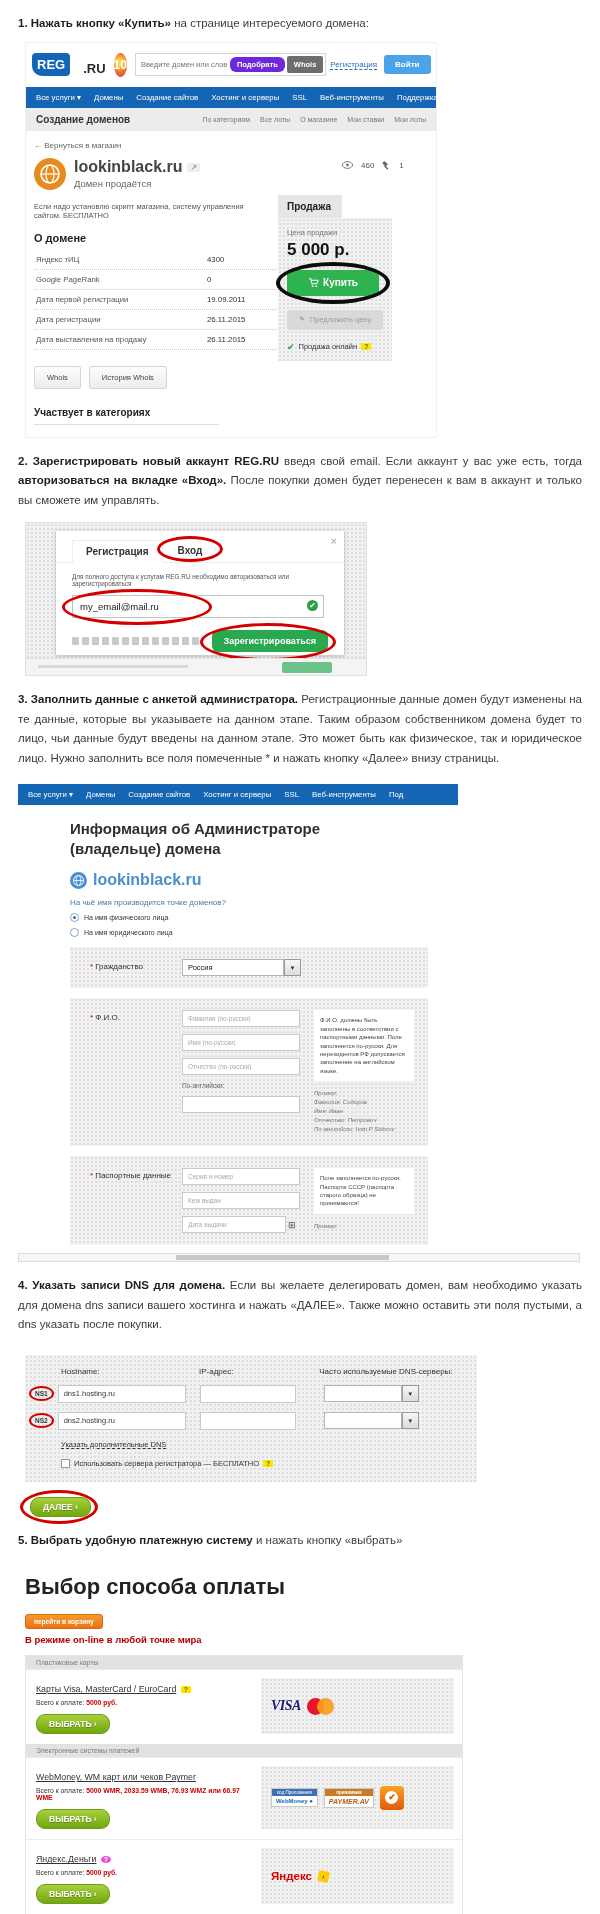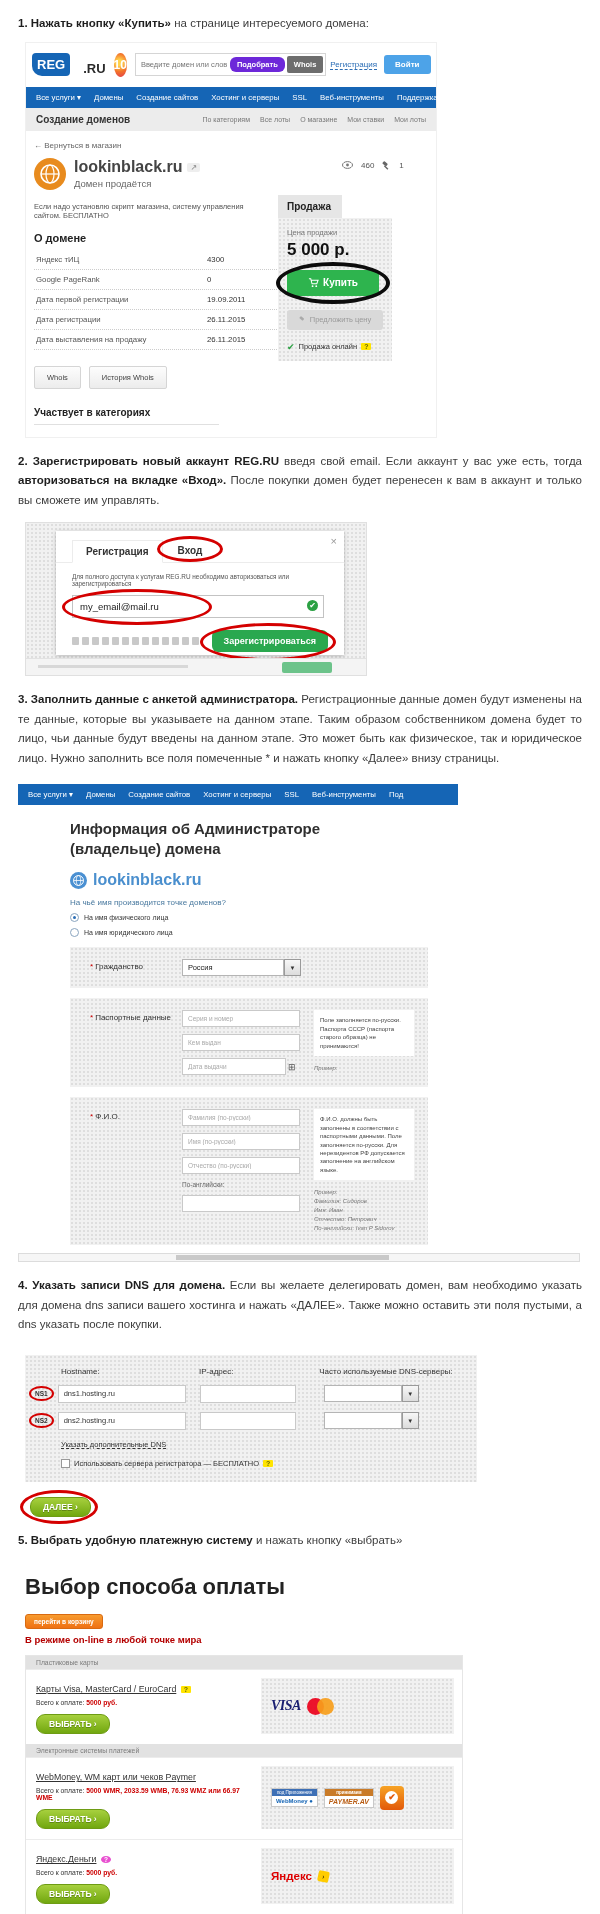--- a/index.html
+++ b/index.html
@@ -370,55 +370,55 @@
 
     <div class="formbox dotbg">
       <span class="fb-label"><span class="req">*</span><span>Гражданство</span></span>
       <span class="sel">
         <span class="sel-val">Россия</span>
         <span class="sel-btn">▼</span>
       </span>
     </div>
 
     <div class="formbox dotbg">
-      <span class="fb-label"><span class="req">*</span><span>Паспортные данные</span></span>
-      <span class="fields">
-        <input class="f-input" placeholder="Серия и номер" style="">
-        <input class="f-input" placeholder="Кем выдан" style="">
-        <span class="date-wrap">
-          <input class="f-input" style="width: 104px;" placeholder="Дата выдачи">
-          <span class="cal">⊞</span>
-        </span>
-      </span>
-      <span class="hintcol">
-        <span class="hintbox" style="display:block">Поле заполняется по-русски. Паспорта СССР (паспорта старого образца) не принимаются!</span>
-        <span class="example" style="display:block">Пример:</span>
-      </span>
-    </div>
-
-    <div class="formbox dotbg">
       <span class="fb-label"><span class="req">*</span><span>Ф.И.О.</span></span>
       <span class="fields">
         <input class="f-input" placeholder="Фамилия (по-русски)" style="">
         <input class="f-input" placeholder="Имя (по-русски)" style="">
         <input class="f-input" placeholder="Отчество (по-русски)" style="">
         <span class="eng-label">По-английски:</span>
         <input class="f-input" style="">
       </span>
       <span class="hintcol">
         <span class="hintbox" style="display:block">Ф.И.О. должны быть заполнены в соответствии с паспортными данными. Поле заполняется по-русски. Для нерезидентов РФ допускается заполнение на английском языке.</span>
         <span class="example" style="display:block">
             <span style="display:block">Пример:</span>
             <span style="display:block">Фамилия: Сидоров</span>
             <span style="display:block">Имя: Иван</span>
             <span style="display:block">Отчество: Петрович</span>
             <span style="display:block">По-английски: Ivan P Sidorov</span>
           </span>
       </span>
     </div>
+
+    <div class="formbox dotbg">
+      <span class="fb-label"><span class="req">*</span><span>Паспортные данные</span></span>
+      <span class="fields">
+        <input class="f-input" placeholder="Серия и номер" style="">
+        <input class="f-input" placeholder="Кем выдан" style="">
+        <span class="date-wrap">
+          <input class="f-input" style="width: 104px;" placeholder="Дата выдачи">
+          <span class="cal">⊞</span>
+        </span>
+      </span>
+      <span class="hintcol">
+        <span class="hintbox" style="display:block">Поле заполняется по-русски. Паспорта СССР (паспорта старого образца) не принимаются!</span>
+        <span class="example" style="display:block">Пример:</span>
+      </span>
+    </div>
   </div>
   <div class="hscroll">
       <span class="hthumb"></span>
     </div>
 </div>
 
 
 <p class="step"><b>4. Указать записи DNS для домена.</b><span> Если вы желаете делегировать домен, вам необходимо указать для домена dns записи вашего хостинга и нажать «ДАЛЕЕ». Также можно оставить эти поля пустыми, а dns указать после покупки.</span></p>
 
 

